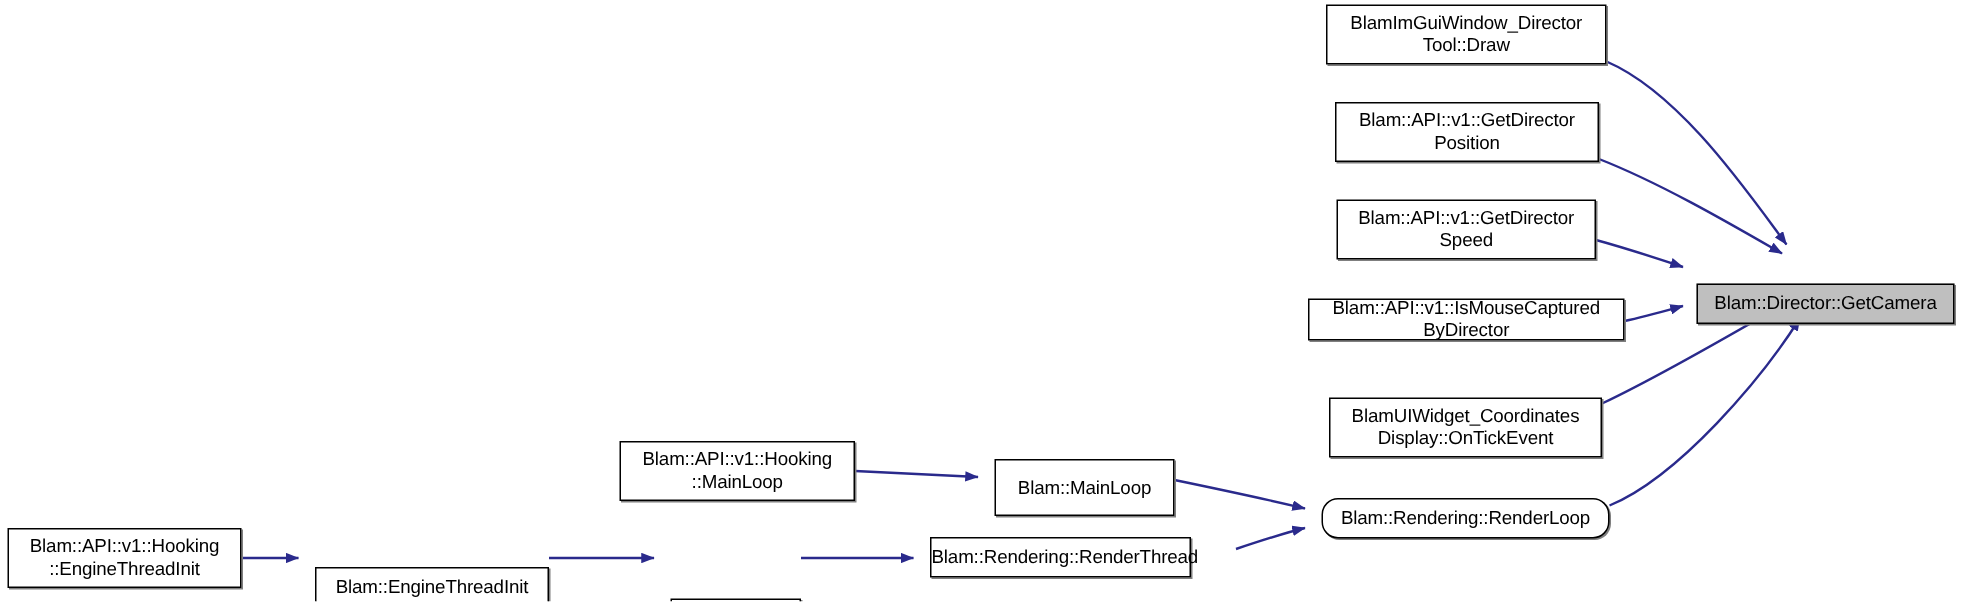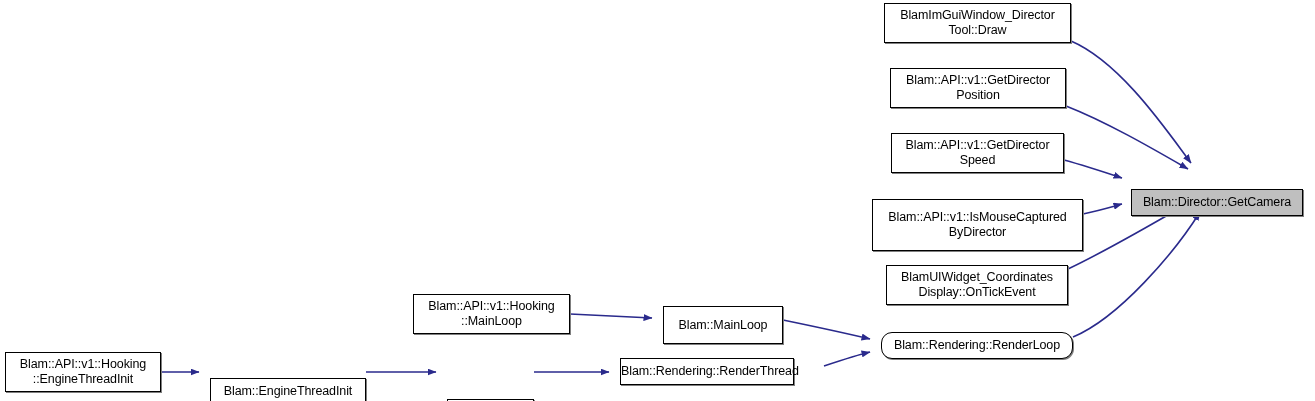--- a/index.html
+++ b/index.html
@@ -77,21 +77,21 @@
         <path d="M 824,366 C 842,360 857,355 870,352" fill="none" stroke="#2a2a8c" stroke-width="1.6" marker-end="url(#arrowhead)"></path>
       </g>
   </svg>
   <div id="node-layer">
       <div class="node" style="left: 884px; top: 3px; width: 187px; height: 40px;"><span class="label">BlamImGuiWindow_Director
 Tool::Draw</span></div>
       <div class="node" style="left: 890px; top: 68px; width: 176px; height: 40px;"><span class="label">Blam::API::v1::GetDirector
 Position</span></div>
       <div class="node" style="left: 891px; top: 133px; width: 173px; height: 40px;"><span class="label">Blam::API::v1::GetDirector
 Speed</span></div>
-      <div class="node" style="left: 872px; top: 199px; width: 211px; height: 52px;"><span class="label">Blam::API::v1::IsMouseCaptured
+      <div class="node" style="left: 872px; top: 199px; width: 211px; height: 28px;"><span class="label">Blam::API::v1::IsMouseCaptured
 ByDirector</span></div>
       <div class="node" style="left: 886px; top: 265px; width: 182px; height: 40px;"><span class="label">BlamUIWidget_Coordinates
 Display::OnTickEvent</span></div>
       <div class="node" style="left: 881px; top: 332px; width: 192px; height: 27px; border-radius: 11px;"><span class="label">Blam::Rendering::RenderLoop</span></div>
       <div class="node highlight" style="left: 1131px; top: 177px; width: 172px; height: 27px; margin-top: 12px;"><span class="label">Blam::Director::GetCamera</span></div>
       <div class="node" style="left: 413px; top: 294px; width: 157px; height: 40px;"><span class="label">Blam::API::v1::Hooking
 ::MainLoop</span></div>
       <div class="node" style="left: 663px; top: 306px; width: 120px; height: 38px;"><span class="label">Blam::MainLoop</span></div>
       <div class="node" style="left: 5px; top: 352px; width: 156px; height: 40px;"><span class="label">Blam::API::v1::Hooking
 ::EngineThreadInit</span></div>

